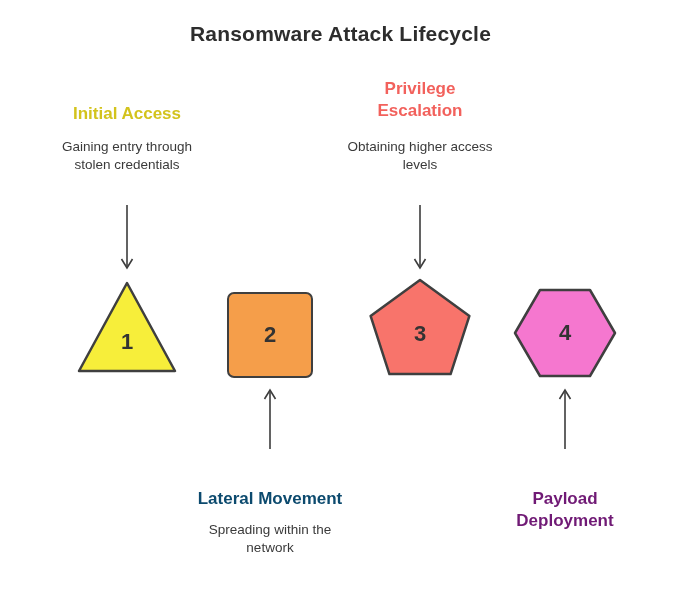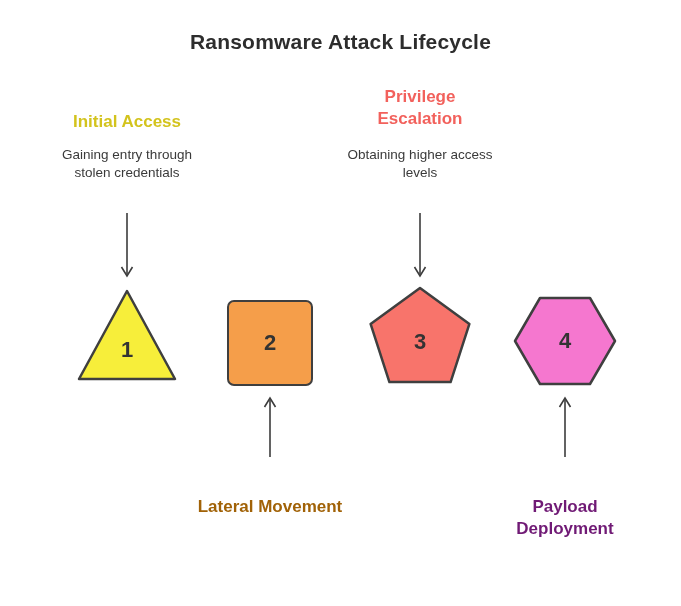--- a/index.html
+++ b/index.html
@@ -1,17 +1,17 @@
 <!DOCTYPE html>
 <html><head>
 <meta charset="utf-8">
 <style>
   html,body{margin:0;padding:0;background:#ffffff;}
   body{font-family:"Liberation Sans", sans-serif;}
-  .canvas{position:relative;width:681px;height:566px;background:#ffffff;overflow:hidden;margin:8px auto;}
+  .canvas{position:relative;width:681px;height:566px;background:#ffffff;overflow:hidden;margin:0 auto;}
   .abs{position:absolute;}
   .page-title{top:22px;left:0;width:681px;text-align:center;font-size:21px;font-weight:800;color:#2d2d2d;letter-spacing:.2px;}
   .stage-label{text-align:center;font-size:17px;font-weight:700;line-height:1.32;}
   .stage-desc{text-align:center;font-size:13.5px;color:#3a3a3a;line-height:1.34;}
   .shape-wrap{display:block;}
   .shape-svg{position:absolute;left:0;top:0;width:100%;height:100%;}
   .shape-num{position:absolute;left:0;top:0;width:100%;height:100%;display:flex;align-items:center;justify-content:center;font-size:22px;font-weight:700;color:#333333;}
   .num-tri{padding-top:30px;box-sizing:border-box;}
   .num-pent{padding-top:12px;box-sizing:border-box;}
   .square-shape{position:absolute;left:0;top:0;width:100%;height:100%;border:2.5px solid #3f3f3f;border-radius:7px;box-sizing:border-box;}
@@ -43,21 +43,22 @@
   <div class="abs shape-wrap" style="left:227px;top:292px;width:86px;height:86px;">
     <div class="square-shape" style="background-color: rgb(245, 158, 74);"></div>
     <div class="shape-num">2</div>
   </div>
   <div class="abs" style="left:262px;top:388px;">
     <svg class="arrow-svg" width="16" height="62" viewBox="0 0 16 62">
       <line x1="8" y1="61" x2="8" y2="4" stroke="#3c3c3c" stroke-width="1.6"></line>
       <polyline points="2.5,11 8,2 13.5,11" fill="none" stroke="#3c3c3c" stroke-width="1.6"></polyline>
     </svg>
   </div>
-  <div class="abs stage-label" style="left: 170px; top: 488px; width: 200px; color: #a16207;">Lateral Movement</div>
+  <div class="abs stage-label" style="left: 170px; top: 488px; width: 200px; color: #0c4a6e;">Lateral Movement</div>
+  <div class="abs stage-desc" style="left:195px;top:521px;width:150px;">Spreading within the network</div>
 
   <div class="abs stage-label" style="left: 350px; top: 78px; width: 140px; color: rgb(242, 97, 92);">Privilege Escalation</div>
   <div class="abs stage-desc" style="left:335px;top:138px;width:170px;">Obtaining higher access levels</div>
   <div class="abs" style="left:412px;top:204px;">
     <svg class="arrow-svg" width="16" height="66" viewBox="0 0 16 66">
       <line x1="8" y1="1" x2="8" y2="62" stroke="#3c3c3c" stroke-width="1.6"></line>
       <polyline points="2.5,55 8,64 13.5,55" fill="none" stroke="#3c3c3c" stroke-width="1.6"></polyline>
     </svg>
   </div>
   <div class="abs shape-wrap" style="left:368px;top:276px;width:104px;height:104px;">

